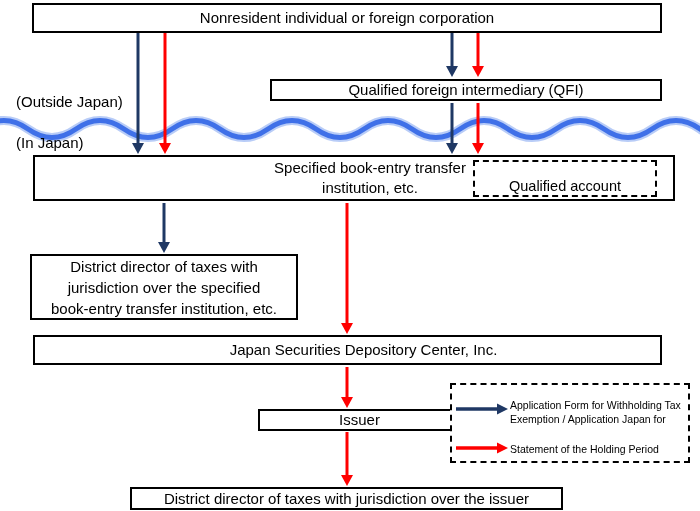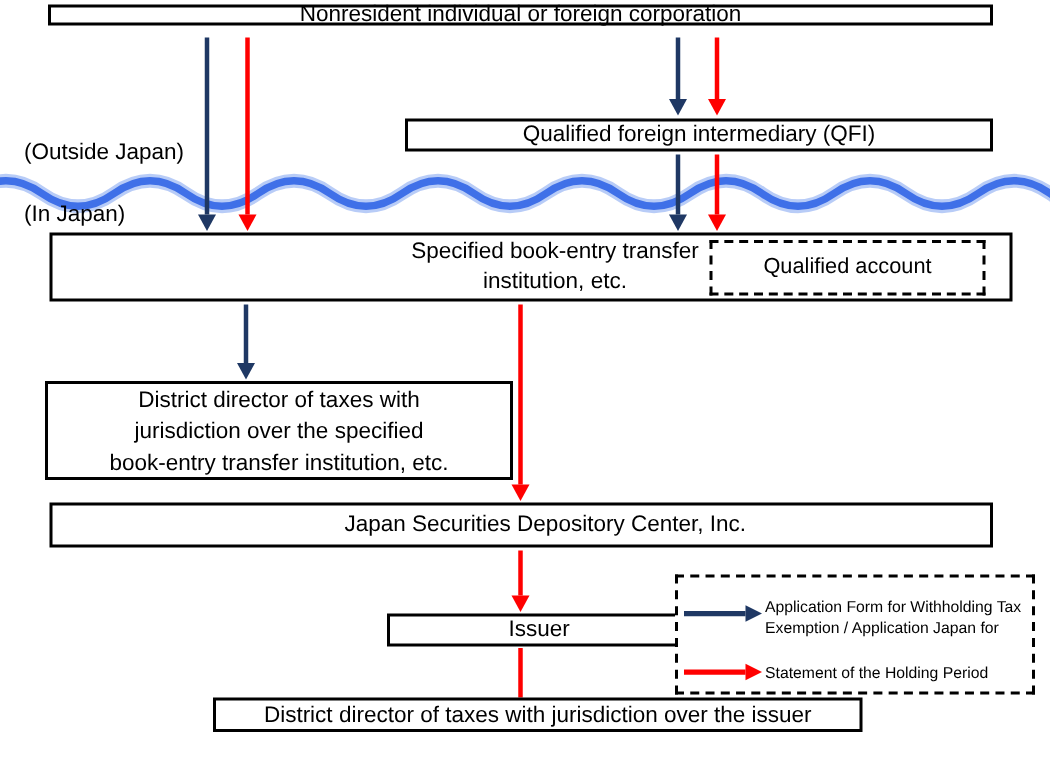--- a/index.html
+++ b/index.html
@@ -4,21 +4,21 @@
 <style>
   html,body{margin:0;padding:0;background:#fff;}
   #canvas{position:relative;width:700px;height:511px;background:#fff;overflow:hidden;
           font-family:"Liberation Sans",sans-serif;color:#000;}
   #overlay{position:absolute;left:0;top:0;width:700px;height:511px;z-index:1;}
   .node{position:absolute;box-sizing:border-box;background:#fff;border:2px solid #000;
         display:flex;flex-direction:column;align-items:center;justify-content:center;
         text-align:center;font-size:15px;line-height:20px;z-index:2;}
   .node div{white-space:nowrap;}
   .dashed-node{position:absolute;box-sizing:border-box;background:#fff;border:2px dashed #000;
-        display:flex;flex-direction:column;align-items:center;justify-content:center;
+        display:flex;flex-direction:column;align-items:center;justify-content:flex-end;
         text-align:center;font-size:14.5px;line-height:17px;z-index:3;}
   .region-label{position:absolute;font-size:15px;z-index:2;white-space:nowrap;}
   #legend{position:absolute;left:450px;top:383px;width:240px;height:80px;box-sizing:border-box;
           border:2.5px dashed #000;background:#fff;z-index:2;}
   .legend-arrow{position:absolute;left:3px;width:54px;height:14px;}
   .legend-text{position:absolute;left:58px;width:178px;font-size:10.5px;line-height:14px;}
   .wave-glow{fill:none;stroke:var(--wave-glow);stroke-width:9;stroke-linecap:round;opacity:.55;}
   .wave-main{fill:none;stroke:var(--wave);stroke-width:5;stroke-linecap:round;}
   .navy-line{stroke:var(--navy);stroke-width:3;}
   .red-line{stroke:var(--red);stroke-width:3;}
@@ -73,41 +73,41 @@
     <g>
       <line class="red-line" x1="347" y1="367" x2="347" y2="397"></line>
       <polygon class="red-fill" points="341,397 353,397 347,408"></polygon>
     </g>
     <g>
       <line class="red-line" x1="347" y1="432" x2="347" y2="475"></line>
       <polygon class="red-fill" points="341,475 353,475 347,486"></polygon>
     </g>
   </svg>
 
-  <div class="node" style="left:32px;top:3px;width:630px;height:14px;">
+  <div class="node" style="left:32px;top:3px;width:630px;height:30px;">
     <div>Nonresident individual or foreign corporation</div>
   </div>
 
   <div class="node" style="left:270px;top:79px;width:392px;height:22px;">
     <div>Qualified foreign intermediary (QFI)</div>
   </div>
 
   <div class="region-label" style="left:16px;top:93px;">(Outside Japan)</div>
   <div class="region-label" style="left:16px;top:134px;">(In Japan)</div>
 
   <div class="node" style="left:33px;top:155px;width:642px;height:46px;padding-left:32px;">
     <div>Specified book-entry transfer</div>
     <div>institution, etc.</div>
   </div>
 
   <div class="dashed-node" style="left:473px;top:160px;width:184px;height:37px;">
     <div>Qualified account</div>
   </div>
 
-  <div class="node" style="left:30px;top:254px;width:312px;height:66px;line-height:21px;">
+  <div class="node" style="left:30px;top:254px;width:268px;height:66px;line-height:21px;">
     <div>District director of taxes with</div>
     <div>jurisdiction over the specified</div>
     <div>book-entry transfer institution, etc.</div>
   </div>
 
   <div class="node" style="left:33px;top:335px;width:629px;height:30px;padding-left:32px;">
     <div>Japan Securities Depository Center, Inc.</div>
   </div>
 
   <div class="node" style="left:258px;top:409px;width:203px;height:22px;">
@@ -125,17 +125,17 @@
     </div>
     <svg class="legend-arrow" style="top:56px;" viewBox="0 0 54 14">
       <line class="legend-shaft-red" x1="1" y1="7" x2="42" y2="7"></line>
       <polygon class="red-fill" points="42,1.5 42,12.5 53,7"></polygon>
     </svg>
     <div class="legend-text" style="top:57px;">
       <div>Statement of the Holding Period</div>
     </div>
   </div>
 
-  <div class="node" style="left:130px;top:465px;width:433px;height:23px;margin-left:12px;">
+  <div class="node" style="left:130px;top:487px;width:433px;height:23px;">
     <div>District director of taxes with jurisdiction over the issuer</div>
   </div>
 
 </div>
 
 </body></html>

